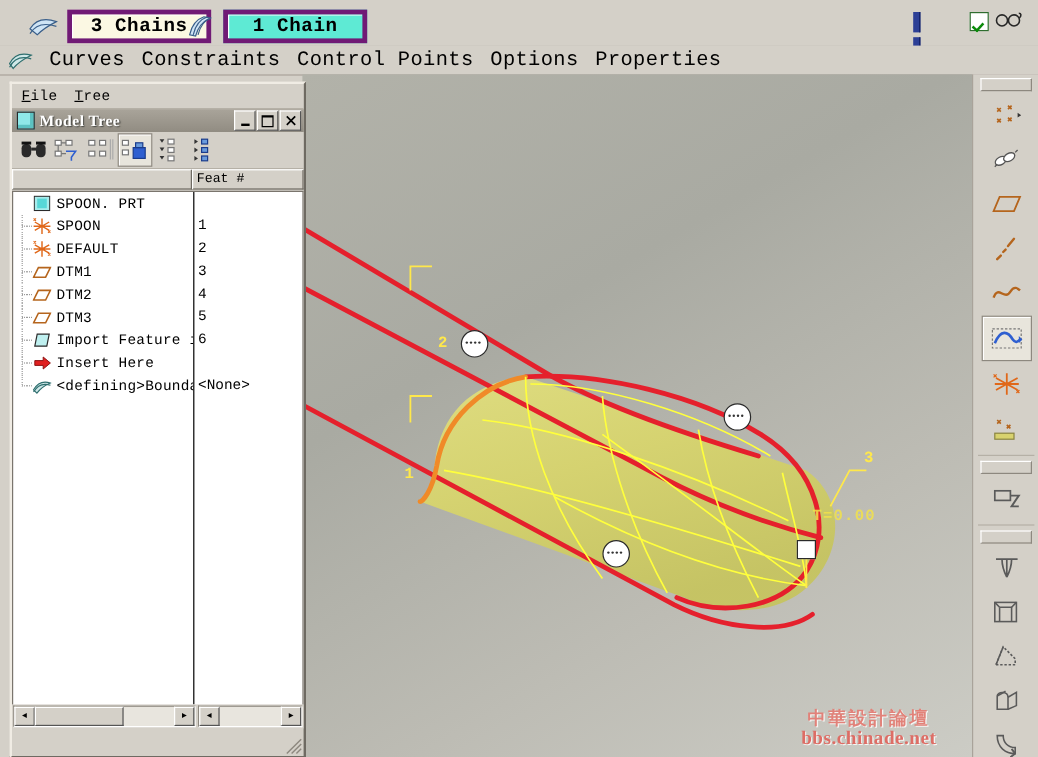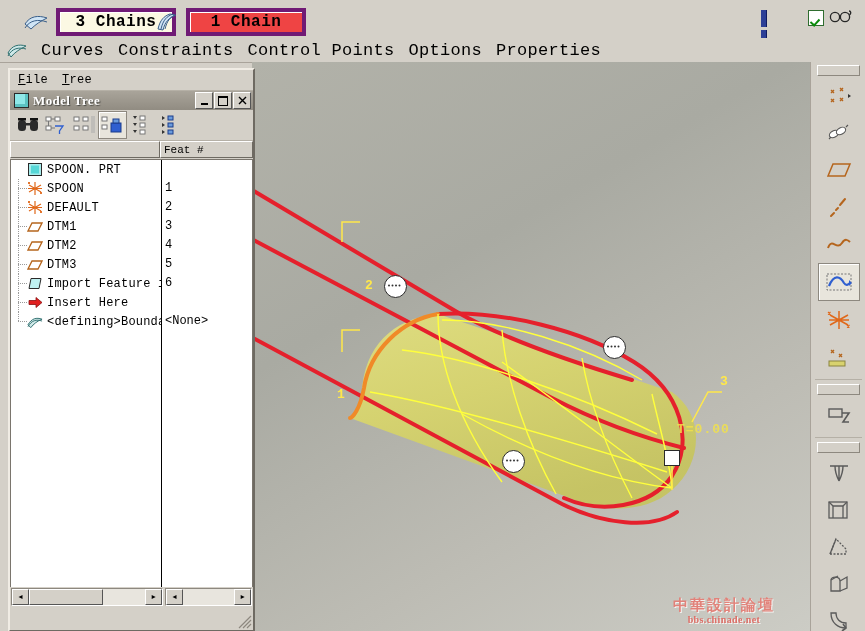--- a/index.html
+++ b/index.html
@@ -18,21 +18,21 @@
   .chain-group{position:absolute;top:8px;display:flex;align-items:center;gap:6px;}
   .chain-ico{width:28px;height:22px;}
   .chain-field{
     height:18px;line-height:18px;text-align:center;
     border:4px solid #701a75;
     box-shadow:inset 1px 1px 0 #fff;
     font-family:"Liberation Mono","DejaVu Sans Mono",monospace;
     font-size:16px;font-weight:bold;letter-spacing:.5px;padding:1px 4px;
   }
   #chain-field-1{width:104px;background:#fbf8e3;}
-  #chain-field-2{width:104px;background:#ef4444;}
+  #chain-field-2{width:104px;background:#5eead4;}
 
   #pause-icon{position:absolute;right:88px;top:10px;width:16px;height:17px;}
   #pause-icon i{display:inline-block;width:5px;height:17px;background:#2c3f96;margin-right:3px;
     border-right:1px solid #101c60;}
   #glasses-wrap{position:absolute;right:12px;top:9px;display:flex;align-items:center;gap:5px;}
   #chk{width:14px;height:14px;background:#fff;border:1px solid #2f6d2f;position:relative;}
   #chk:after{content:"";position:absolute;left:3px;top:6px;width:4px;height:7px;
     border:solid #0a8a0a;border-width:0 2px 2px 0;transform:rotate(42deg);}
 
   
@@ -43,21 +43,21 @@
   .menu-item{padding:1px 7px;font-size:17px;letter-spacing:.3px;cursor:default;}
 
   
   #viewport{position:absolute;left:252px;top:62px;width:558px;height:569px;
     background:linear-gradient(150deg,#b2b2a9 0%,#a9aaa2 35%,#bdbcb4 70%,#ccccc5 100%);
     overflow:hidden;}
   #watermark{position:absolute;right:8px;bottom:6px;width:156px;text-align:center;
     opacity:.82;pointer-events:none;}
   #wm-cn{font-family:"DejaVu Sans",sans-serif;font-size:15px;font-weight:bold;
     color:#e8736a;letter-spacing:2px;line-height:1;text-shadow:1px 1px 0 #fff;}
-  #wm-url{font-family:"Liberation Serif","DejaVu Serif",serif;font-size:10px;font-weight:bold;
+  #wm-url{font-family:"Liberation Serif","DejaVu Serif",serif;font-size:16px;font-weight:bold;
     color:#e25a52;letter-spacing:.4px;margin-top:1px;text-shadow:1px 1px 0 #fff;}
 
   
   #righttb{position:absolute;left:810px;top:62px;width:55px;height:569px;background:#d4d0c8;
     border-left:1px solid #a9a39a;}
   .tb-group{margin:0 4px 4px 4px;padding-bottom:3px;border-bottom:1px solid #b5b0a6;}
   .tb-handle{height:9px;margin:3px 2px 2px 2px;border:1px solid #fff;border-right-color:#8d887f;
     border-bottom-color:#8d887f;background:#d4d0c8;}
   .tb-btn{width:40px;height:36px;margin:1px auto;display:flex;align-items:center;justify-content:center;}
   .tb-btn.sel{background:#e8e5dc;border:1px solid #8d887f;box-shadow:inset 1px 1px 0 #fff;}

